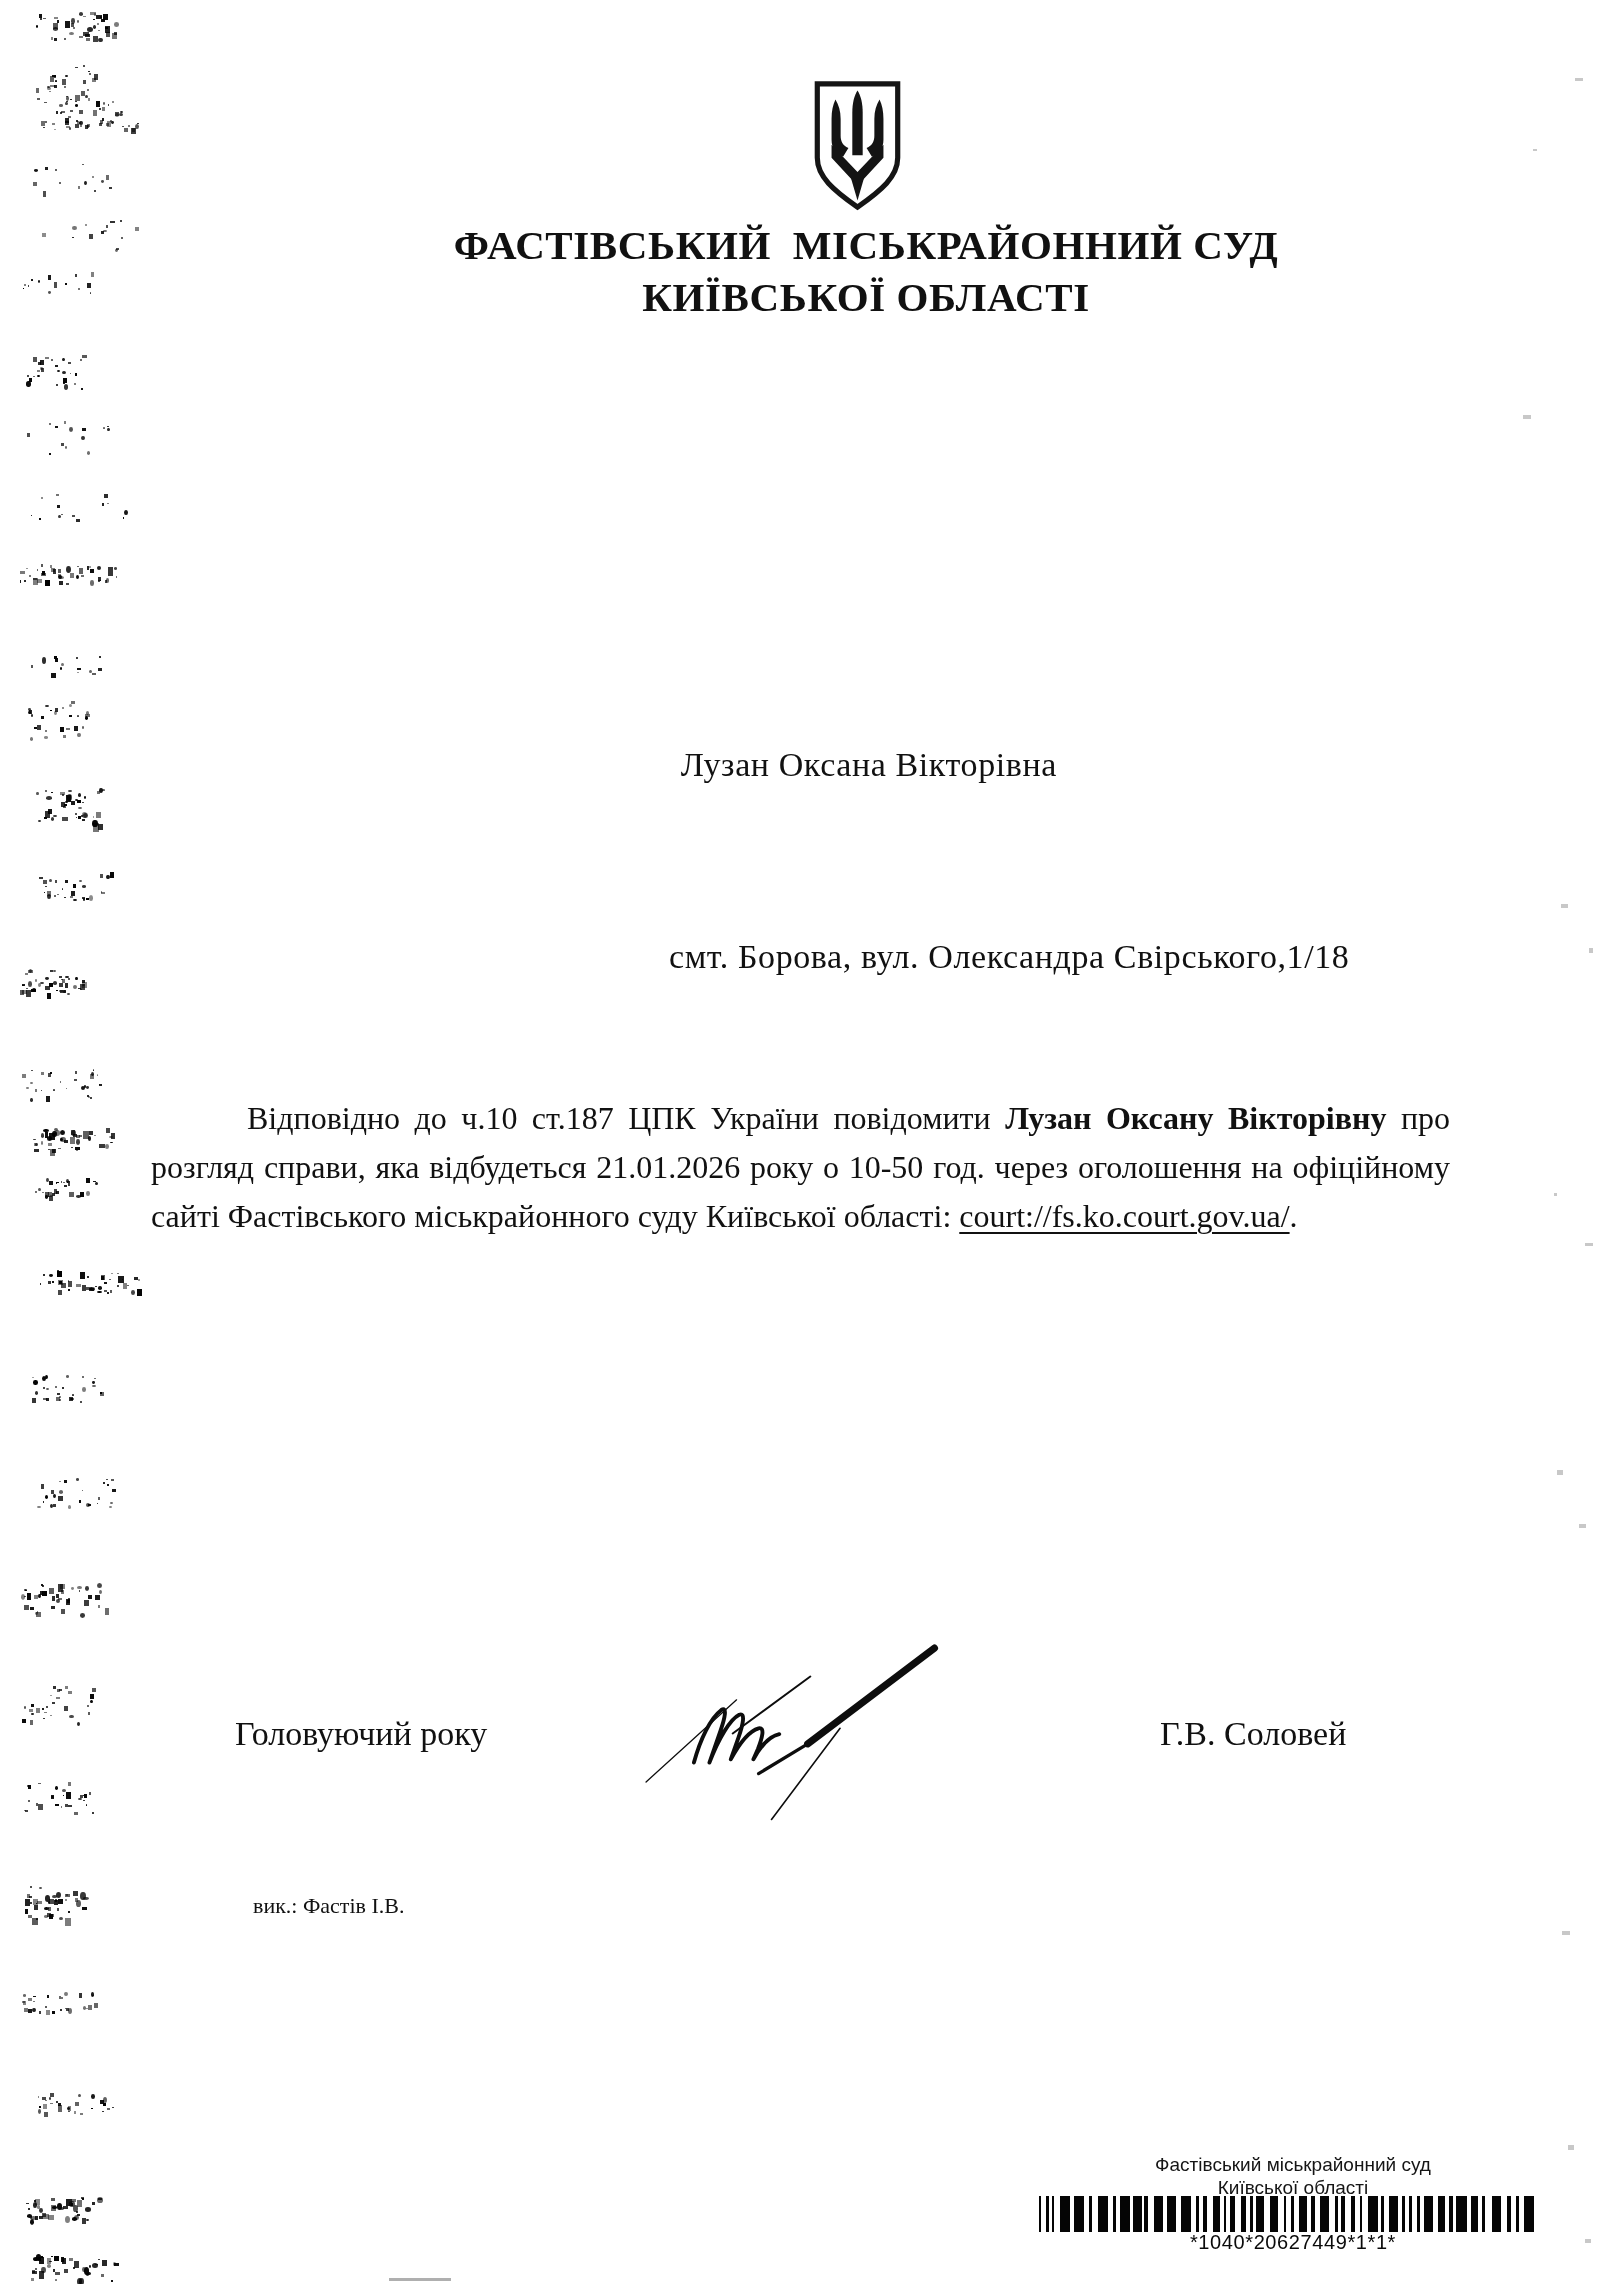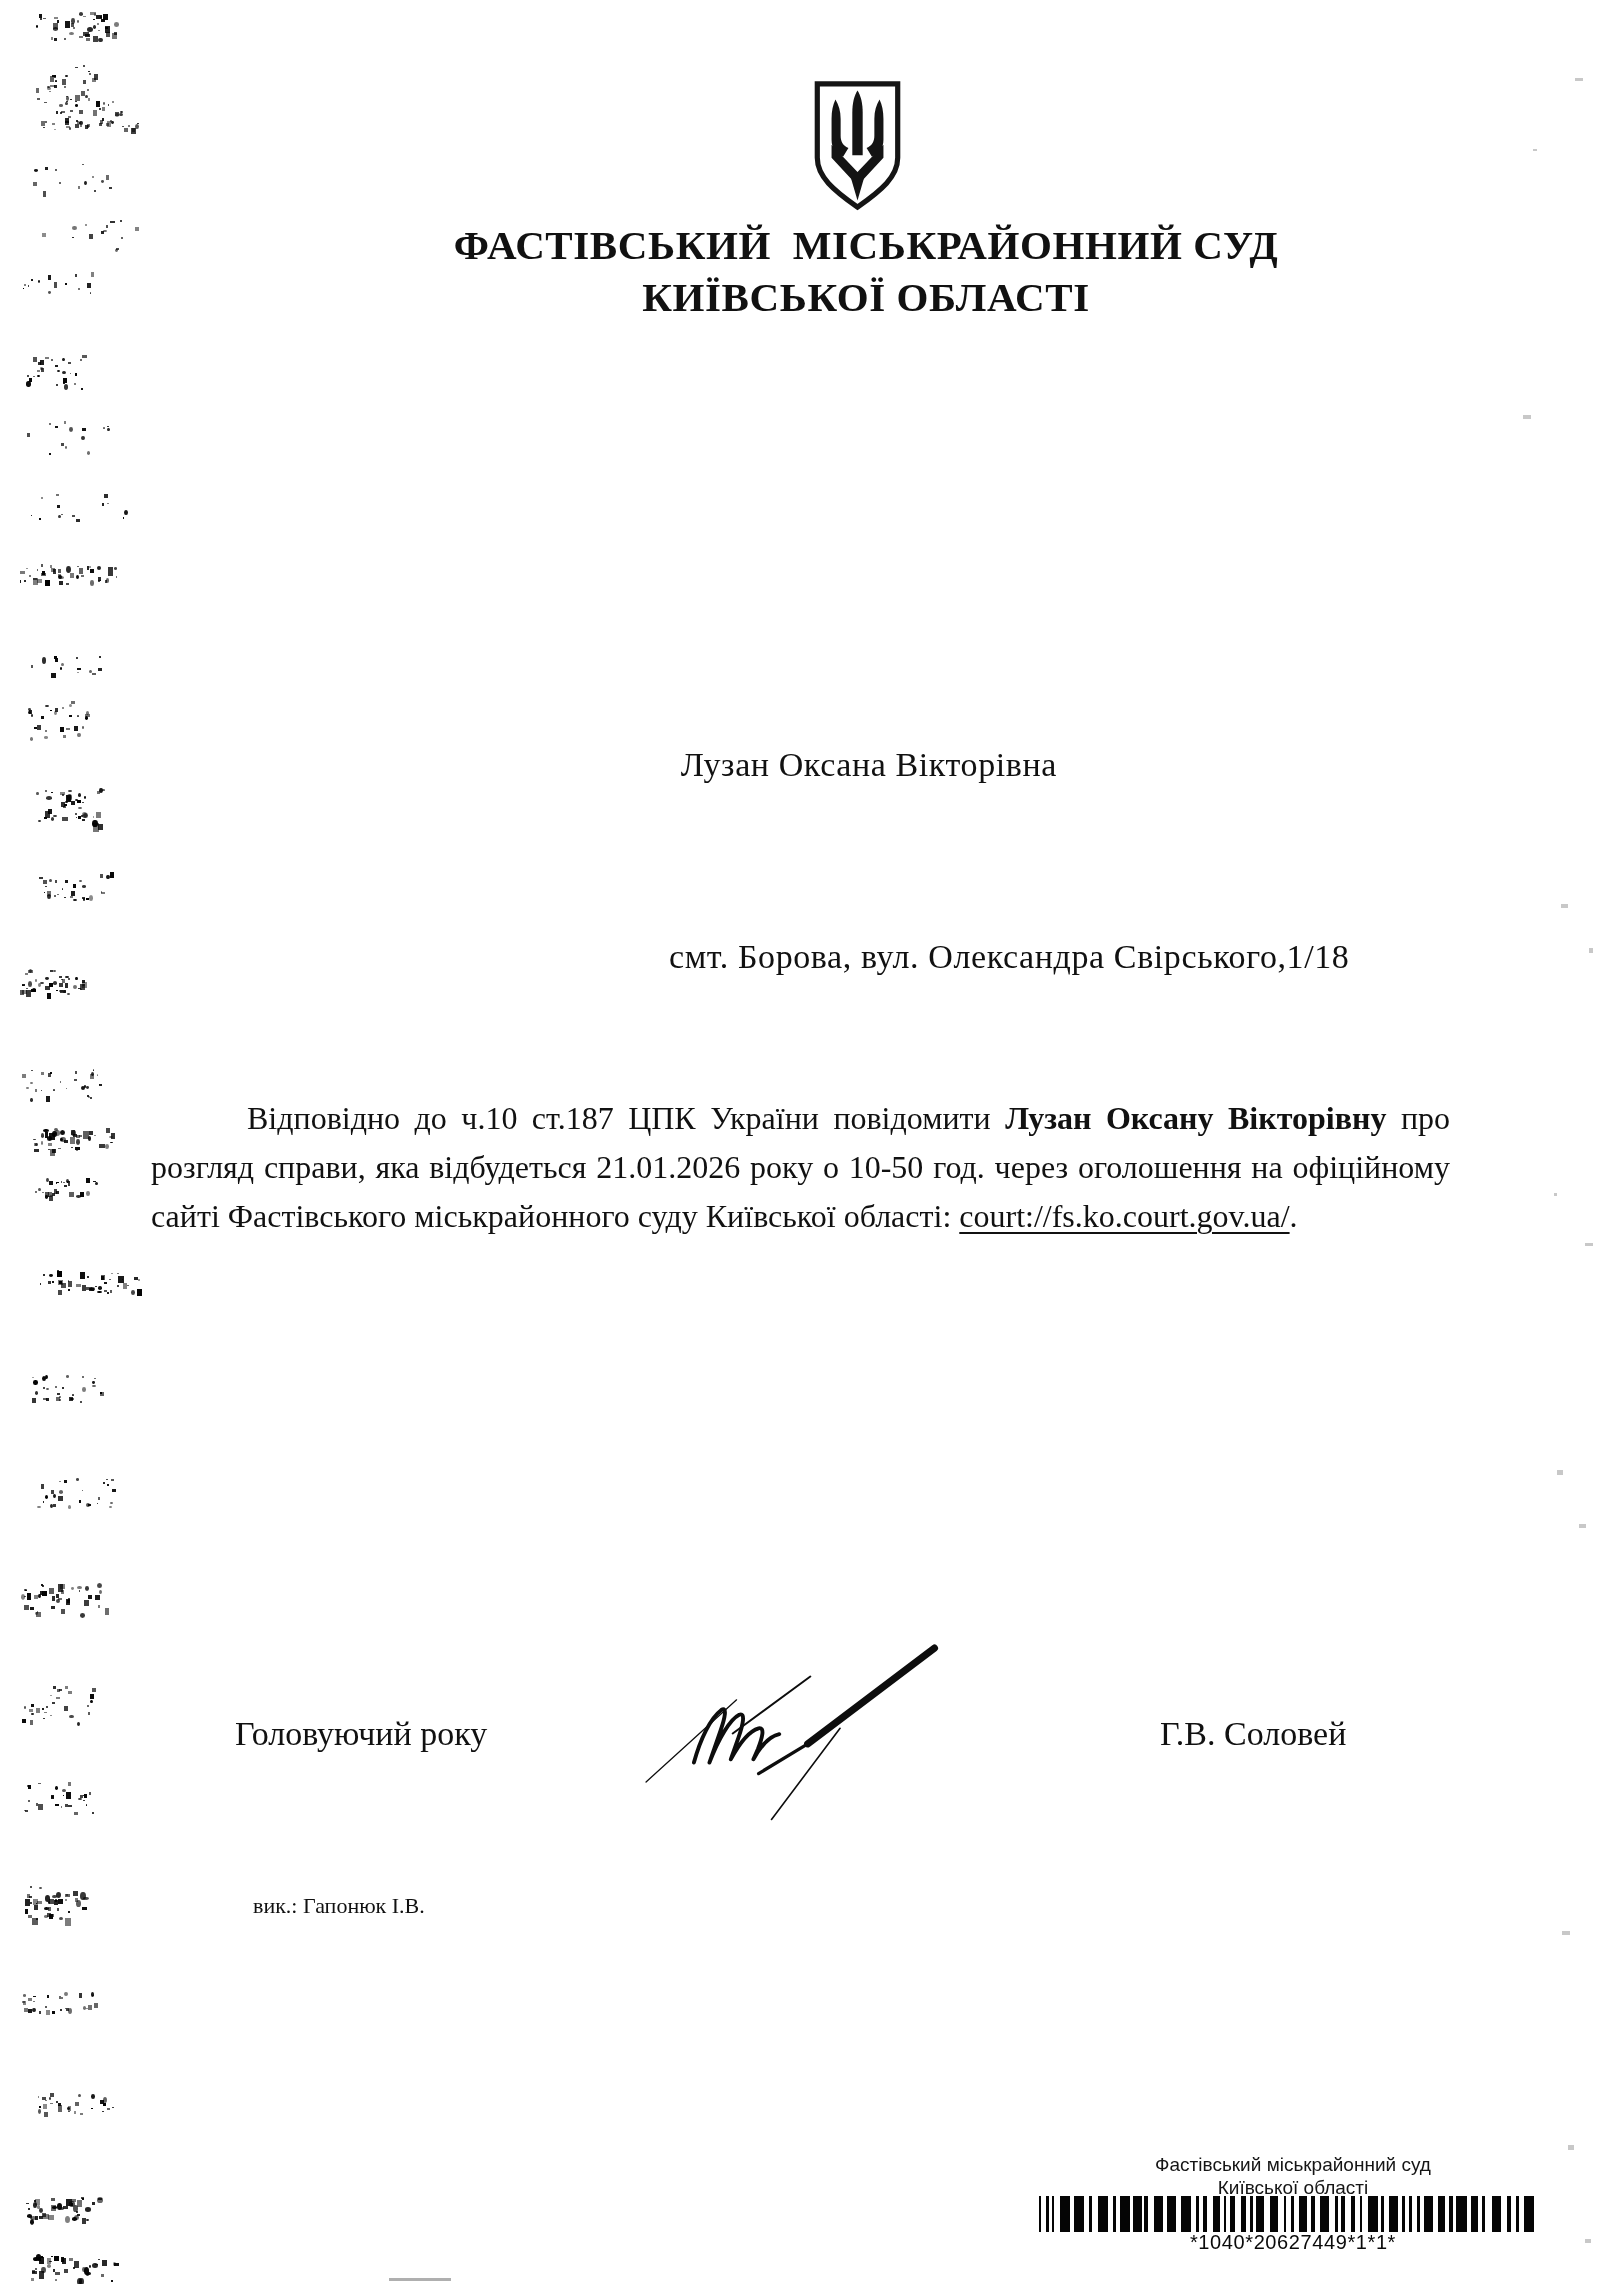--- a/index.html
+++ b/index.html
@@ -82,21 +82,21 @@
   <svg class="signature-svg" viewBox="0 0 480 300">
     <path d="M12 235 L152 108" stroke-width="2"></path>
     <path d="M86 205 C96 168 112 136 128 124 C138 117 134 136 127 156 L110 205 C124 168 142 138 156 131 C166 127 162 146 155 166 L143 200 C156 176 172 156 186 152 C196 150 192 166 185 184 L178 200 C190 178 204 164 218 161" stroke-width="6"></path>
     <path d="M266 72 L146 160" stroke-width="3"></path>
     <path d="M458 28 L262 176" stroke-width="11"></path>
     <path d="M262 176 L186 222" stroke-width="5"></path>
     <path d="M312 152 L206 293" stroke-width="2.5"></path>
   </svg>
   <div class="sig-name">Г.В. Соловей</div>
 
-  <div class="executor">вик.: Гапонюк І.В.</div>
+  <div class="executor">вик.: Фастів І.В.</div>
 
   <div class="footer">
     <div class="f-line">Фастівський міськрайонний суд</div>
     <div class="f-line">Київської області</div>
     <div class="barcode" id="barcode">
         <b style="width:2.6px;margin-right:4.5px"></b>
         <b style="width:3.2px;margin-right:2.6px"></b>
         <b style="width:2.6px;margin-right:5.8px"></b>
         <b style="width:9.7px;margin-right:4.5px"></b>
         <b style="width:9.7px;margin-right:5.2px"></b>

